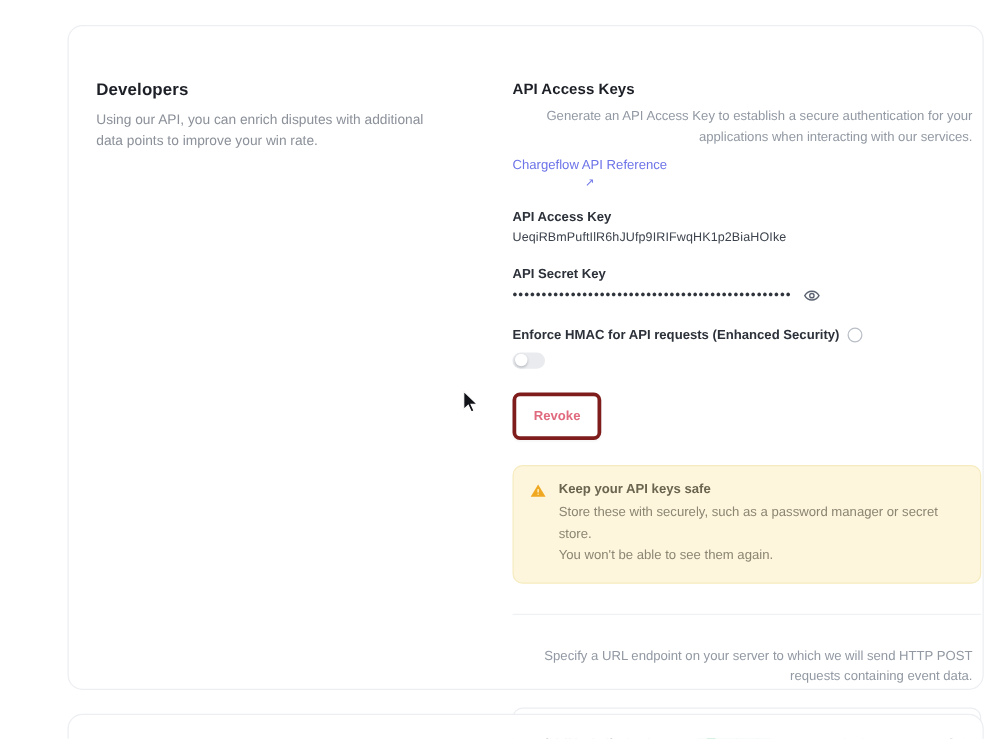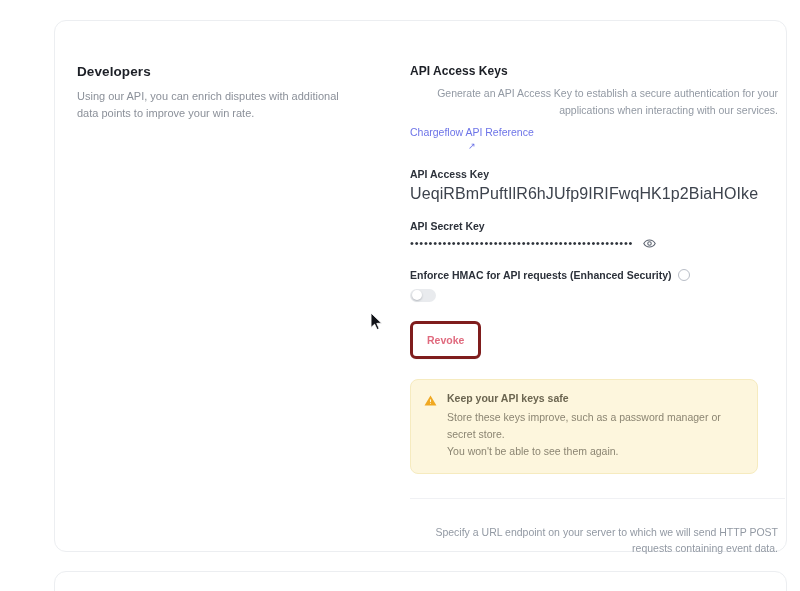--- a/index.html
+++ b/index.html
@@ -101,21 +101,21 @@
   }
 
   .field-group { margin-top: 17px; }
   .field-label {
     font-size: 10.5px;
     font-weight: bold;
     color: #2c313a;
     margin: 0 0 5px 0;
   }
   .field-value {
-    font-size: 16px;
+    font-size: 10px;
     color: #3d434d;
     letter-spacing: 0.1px;
     word-break: break-all;
   }
   .secret-row {
     display: flex;
     align-items: center;
     gap: 10px;
   }
   .secret-dots {
@@ -189,21 +189,21 @@
     font-size: 10.5px;
     font-weight: bold;
     color: #e06a7e;
     cursor: pointer;
     box-shadow: 0 1px 1px rgba(16,24,40,0.03);
   }
 
   
   .warn-banner {
     margin-top: 20px;
-    width: 348px;
+    width: 375px;
     box-sizing: border-box;
     background: #fdf6dd;
     border: 1px solid #f6ebbf;
     border-radius: 8px;
     padding: 12px 14px 13px 13px;
     display: flex;
     gap: 10px;
   }
   .warn-icon {
     flex: 0 0 auto;
@@ -376,21 +376,21 @@
         <div class="warn-banner">
           <span class="warn-icon">
             <svg width="13" height="13" viewBox="0 0 24 24" fill="#F0A821">
               <path d="M12 2.8 23 21.2H1L12 2.8Z"></path>
               <rect x="11" y="9.5" width="2" height="5.4" rx="1" fill="#FDF6DD"></rect>
               <rect x="11" y="16.2" width="2" height="2" rx="1" fill="#FDF6DD"></rect>
             </svg>
           </span>
           <div>
             <p class="warn-title">Keep your API keys safe</p>
-            <p class="warn-body">Store these keys improve, such as a password manager or secret store.</p>
+            <p class="warn-body">Store these with securely, such as a password manager or secret store.</p>
             <p class="warn-body">You won't be able to see them again.</p>
           </div>
         </div>
 
         <div class="divider"></div>
 
         
         <div class="webhook-section">
           <p class="block-desc">Specify a URL endpoint on your server to which we will send HTTP POST requests containing event data.</p>
 

